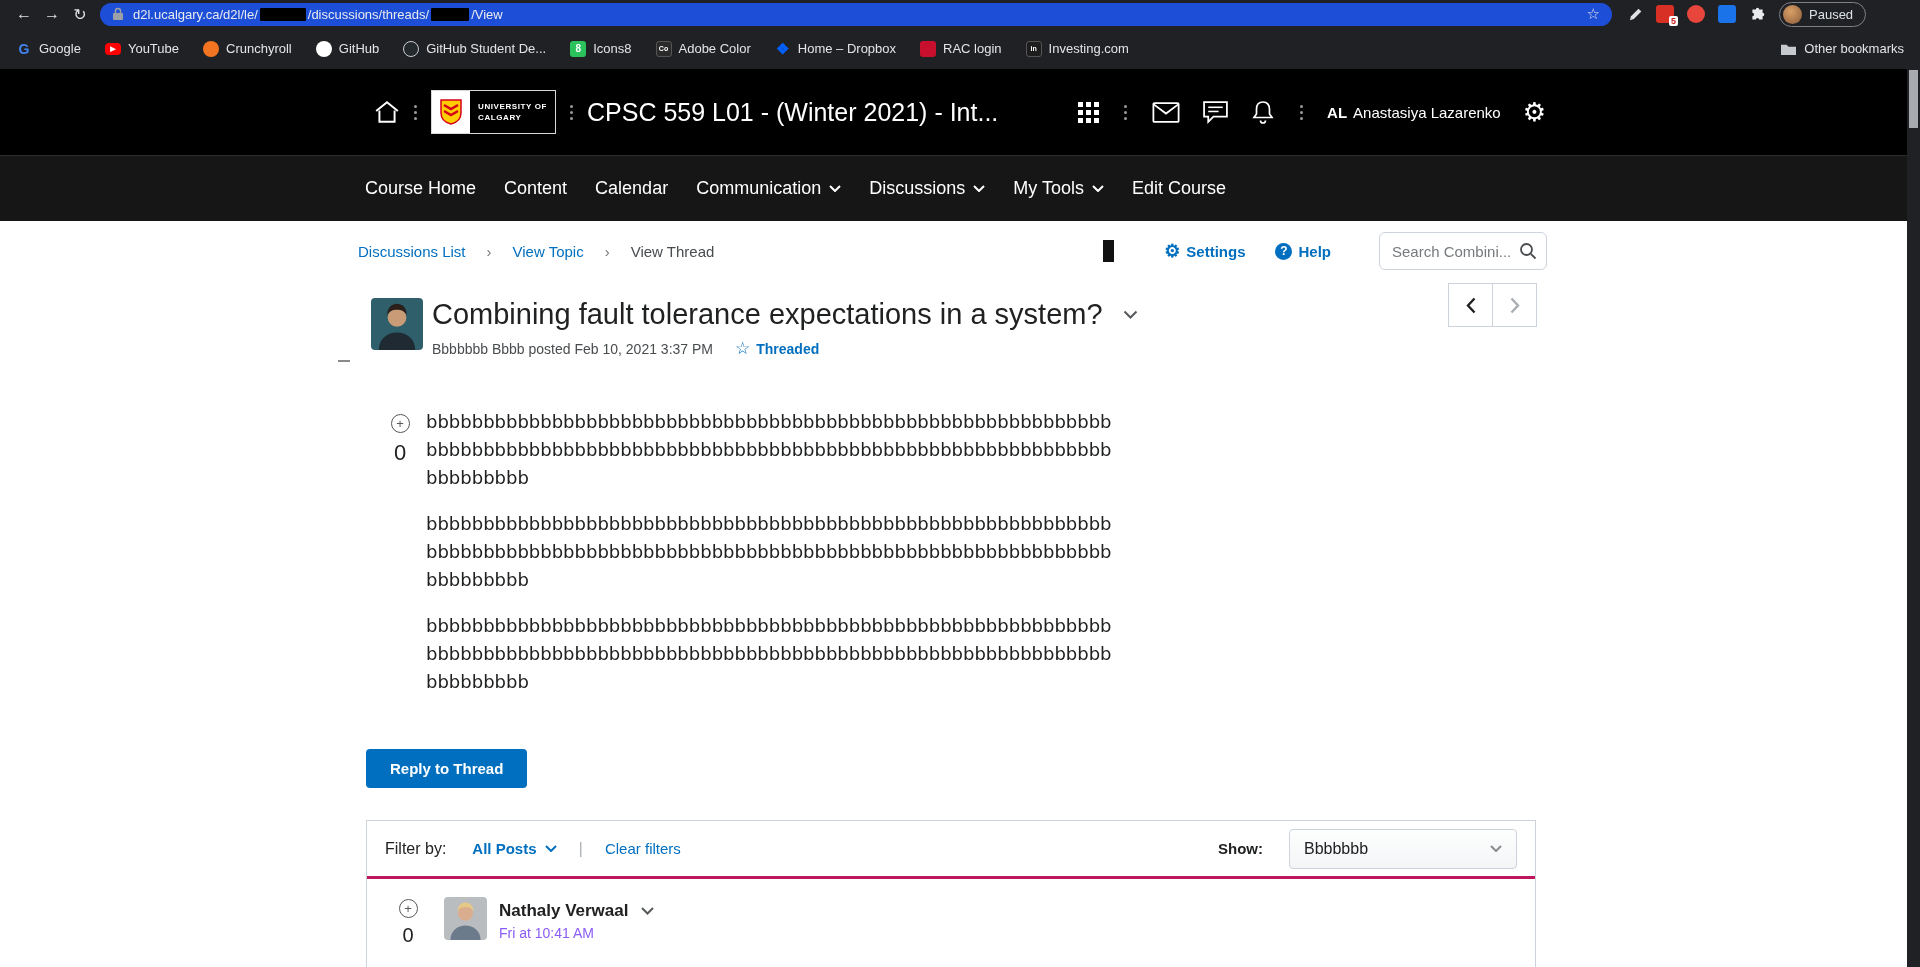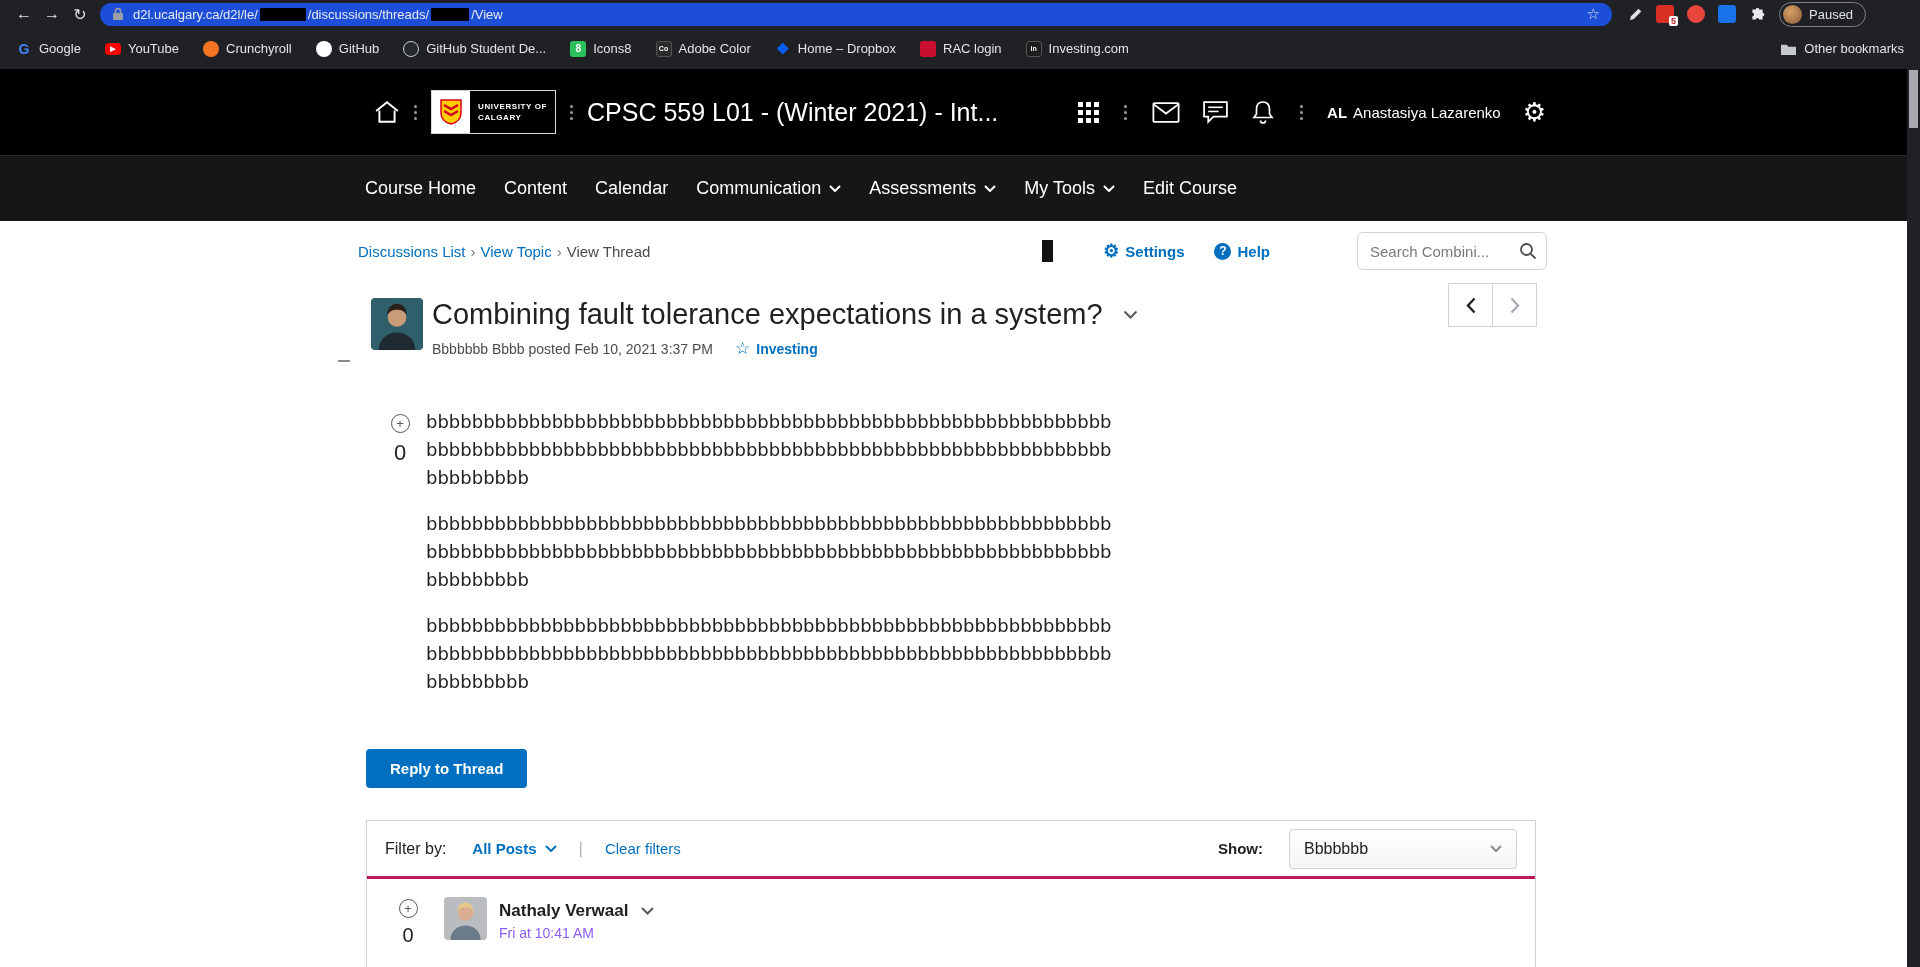--- a/index.html
+++ b/index.html
@@ -66,36 +66,36 @@
   .d2l-nav { height:66px; background:#161616; border-top:1px solid #2c2c2c; }
   .nwrap { width:1172px; margin:0 auto; height:100%; display:flex; align-items:center; gap:28px;
            position:relative; left:-9px; }
   .nav-item { color:#fff; font-size:18px; display:flex; align-items:center; gap:8px; white-space:nowrap; }
 
   
   .main { position:absolute; top:221px; left:0; right:0; bottom:0; background:#fff; overflow:hidden; }
 
   .toolbar-row { position:absolute; top:8px; left:358px; width:1189px; height:44px;
                  display:flex; align-items:center; }
-  .breadcrumb { display:flex; align-items:flex-start; gap:5px; font-size:15px; }
+  .breadcrumb { display:flex; align-items:flex-start; gap:21px; font-size:15px; }
   .bc-link { color:#006fbf; }
   .bc-current { color:#494c4e; }
   .bc-sep { color:#72777a; font-size:15px; }
   .right-group { margin-left:auto; display:flex; align-items:center; }
   .redaction { width:11px; height:22px; background:#111; }
   .tool-link { display:flex; align-items:center; gap:6px; color:#006fbf; font-weight:bold; font-size:15px; }
   .settings-link { margin-left:50px; }
   .help-link { margin-left:30px; }
   .help-badge { width:17px; height:17px; border-radius:50%; background:#006fbf; color:#fff;
                 font-size:12px; font-weight:bold; display:flex; align-items:center; justify-content:center; }
   .gear-small { font-size:18px; line-height:1; }
   .search { margin-left:48px; position:relative; }
-  .search input { width:190px; height:38px; border:1px solid #cdd3da; border-radius:6px;
+  .search input { width:168px; height:38px; border:1px solid #cdd3da; border-radius:6px;
                   padding:0 36px 0 12px; font-size:15px; font-family:"Liberation Sans",sans-serif;
-                  color:#202122; outline:none;margin-left:39px; }
+                  color:#202122; outline:none; }
   .search input::placeholder { color:#767a7c; }
   .search svg { position:absolute; right:10px; top:10px; }
 
   .pager { position:absolute; top:62px; left:1448px; display:flex; }
   .pg-btn { width:45px; height:44px; background:#fff; border:1px solid #cdd3da;
             display:flex; align-items:center; justify-content:center; }
   .pg-btn + .pg-btn { margin-left:-1px; }
 
   .collapse-dash { position:absolute; top:139px; left:338px; width:12px; height:2px; background:#8a8a8a; }
 
@@ -336,21 +336,21 @@
     <div class="nav-item link">
         <span>Calendar</span>
       </div>
     <div class="nav-item link">
       <span>Communication</span>
       <svg width="12" height="7" viewBox="0 0 12 7">
           <path d="M1 1 L6 6 L11 1" fill="none" stroke="#fff" stroke-width="2"></path>
         </svg>
     </div>
     <div class="nav-item link">
-      <span>Assessments</span>
+      <span>Discussions</span>
       <svg width="12" height="7" viewBox="0 0 12 7">
           <path d="M1 1 L6 6 L11 1" fill="none" stroke="#fff" stroke-width="2"></path>
         </svg>
     </div>
     <div class="nav-item link">
       <span>My Tools</span>
       <svg width="12" height="7" viewBox="0 0 12 7">
           <path d="M1 1 L6 6 L11 1" fill="none" stroke="#fff" stroke-width="2"></path>
         </svg>
     </div>
@@ -418,21 +418,21 @@
       <div class="title-row">
         <span class="thread-title">Combining fault tolerance expectations in a system?</span>
         <svg width="15" height="9" viewBox="0 0 15 9">
             <path d="M1.5 1.5 L7.5 7.5 L13.5 1.5" fill="none" stroke="#565a5c" stroke-width="2"></path>
           </svg>
       </div>
       <div class="byline-row">
         <span>Bbbbbbb Bbbb posted Feb 10, 2021 3:37 PM</span>
         <span class="subscribe link">
           <span class="sub-star">☆</span>
-          <span>Investing</span>
+          <span>Threaded</span>
         </span>
       </div>
     </div>
   </div>
 
   <div class="post">
     <div class="vote-rail">
       <div class="plus-circle">+</div>
       <div class="vote-num">0</div>
     </div>

